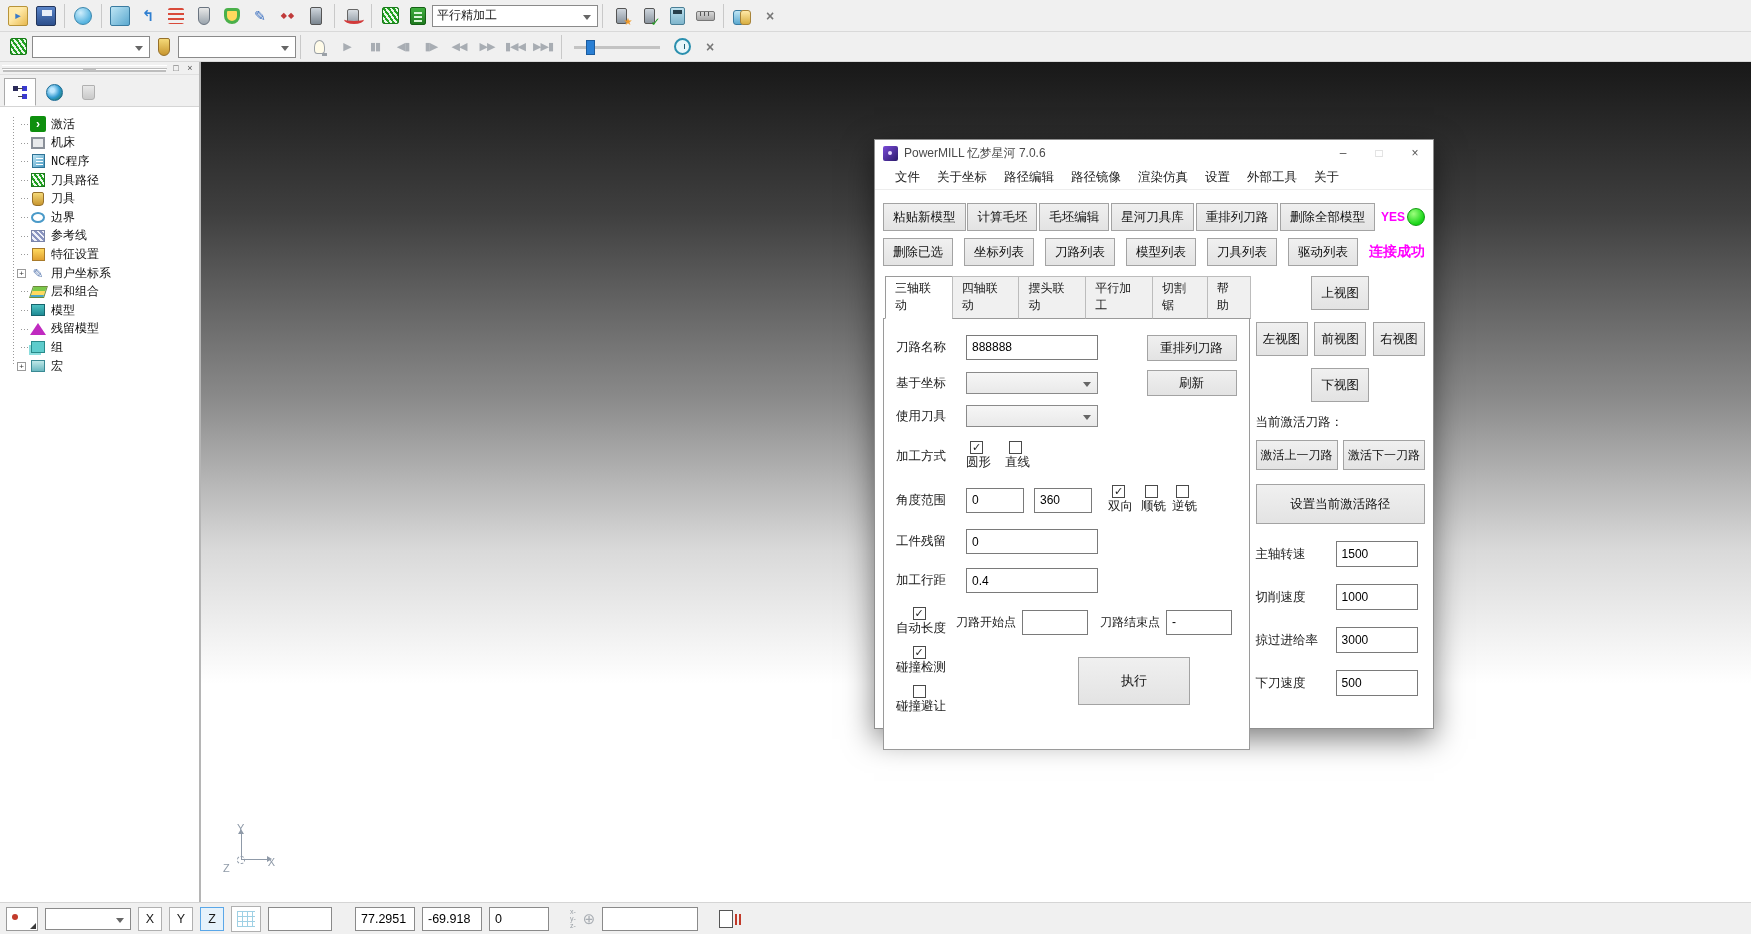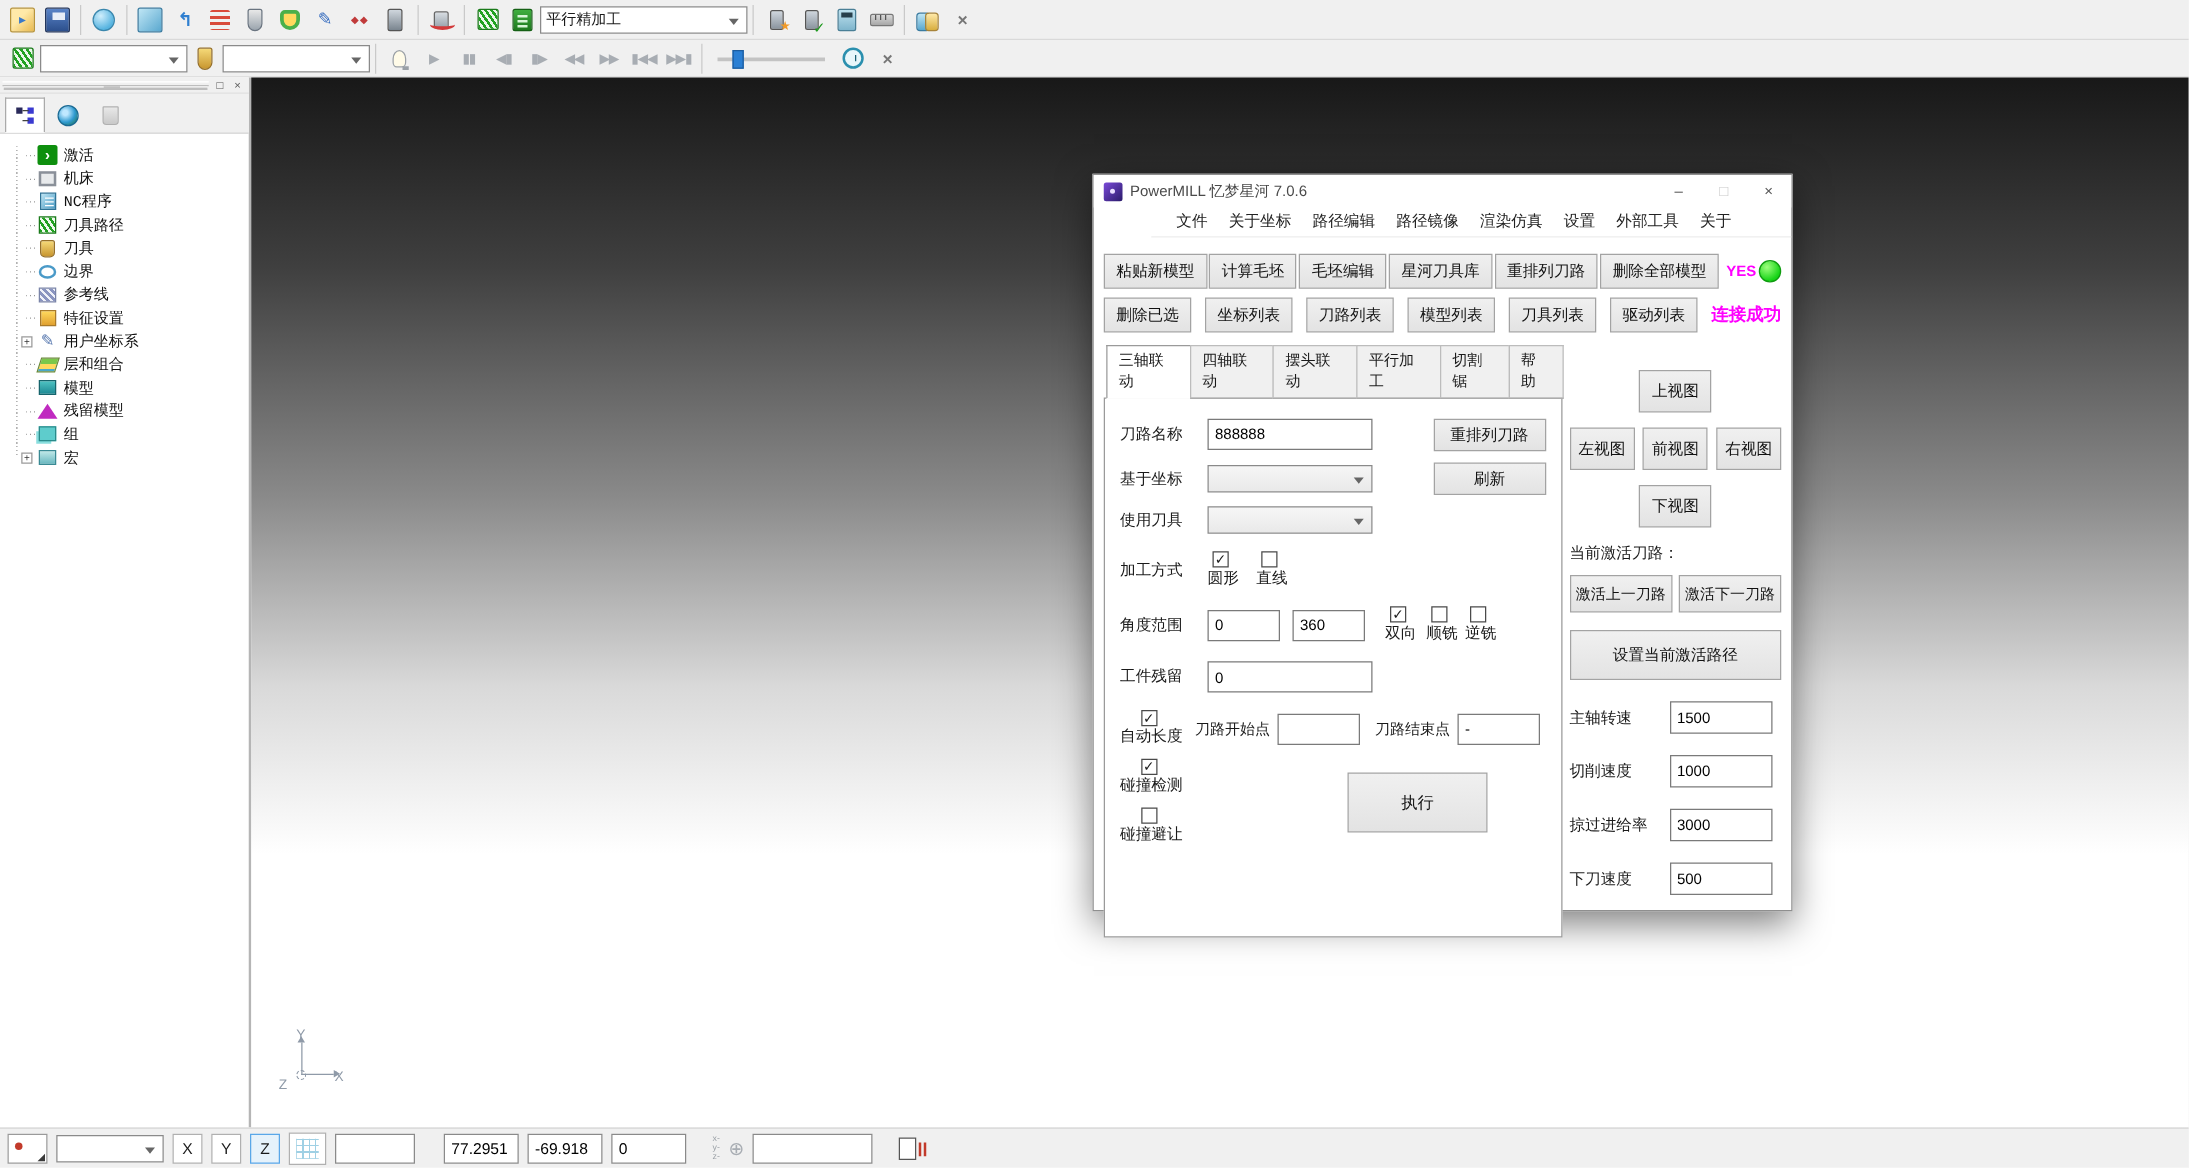--- a/index.html
+++ b/index.html
@@ -128,21 +128,21 @@
   
   .dialog { position:absolute; left:874px; top:139px; width:560px; height:590px; background:#fff;
     border:1px solid #8f8f8f; box-shadow:0 10px 28px rgba(0,0,0,.5); }
   .dlg-title { height:26px; display:flex; align-items:center; padding-left:8px; background:#fff; }
   .dlg-icon { width:15px; height:15px; border-radius:2px; background:linear-gradient(135deg,#7a4ad8,#2a1a6a); margin-right:6px; position:relative; }
   .dlg-icon::before { content:""; position:absolute; left:5px; top:5px; width:4px; height:4px; background:#e8ddff; border-radius:50%; }
   .dlg-title-text { color:#4a4a4a; font-size:12px; }
   .dlg-winbtns { margin-left:auto; display:flex; height:26px; }
   .winbtn { width:36px; display:flex; align-items:center; justify-content:center; color:#555; font-size:12px; }
   .winbtn.max { color:#c9c9c9; }
-  .dlg-menu { height:24px; display:flex; align-items:center; gap:17px; padding-left:20px; border-bottom:1px solid #ededed;margin-left:46px; }
+  .dlg-menu { height:24px; display:flex; align-items:center; gap:17px; padding-left:20px; border-bottom:1px solid #ededed; }
   .menu-item { font-size:12.5px; color:#222; }
   .dlg-body { padding:6px 8px 0 8px; }
   .btn { background:linear-gradient(#f0f0f0,#e3e3e3); border:1px solid #a3a3a3; display:flex;
     align-items:center; justify-content:center; font-size:12.5px; color:#111; }
   .action-row { display:flex; align-items:center; justify-content:space-between; margin-top:7px; }
   .action-row .btn { height:28px; padding:0 9px; }
   .yes-text { color:#ff00ff; font-weight:bold; font-size:12px; margin-left:4px; }
   .led { width:18px; height:18px; border-radius:50%; background:radial-gradient(circle at 35% 30%,#9dff7d,#17d417 70%); border:1px solid #0f9c0f; }
   .connect-text { color:#ff00ff; font-weight:bold; font-size:14px; }
 
@@ -165,21 +165,21 @@
     display:inline-flex; align-items:center; justify-content:center; font-size:11px; color:#1a1a1a; flex:0 0 13px; }
   .cbbox.checked::before { content:"✓"; font-weight:bold; }
   .side-btn-col { margin-left:auto; display:flex; flex-direction:column; gap:12px; }
   .panel-btn { width:90px; height:26px; }
   .collide-exec { display:flex; align-items:center; margin-top:2px; }
   .collide-col { display:flex; flex-direction:column; gap:9px; }
   .exec-btn { width:112px; height:48px; margin-left:118px; font-size:13px; }
 
   .right-pane { width:172px; display:flex; flex-direction:column; font-size:12.5px; }
   .vbtn { height:34px; }
-  .view-top { width:58px; margin:20px auto 0; }
+  .view-top { width:58px; margin:0 auto 0; }
   .view-mid { display:flex; justify-content:space-between; margin-top:12px; }
   .view-mid .vbtn { width:52px; }
   .view-bottom { width:58px; margin:12px auto 0; }
   .active-label { margin-top:12px; }
   .prevnext { display:flex; justify-content:space-between; margin-top:9px; }
   .prevnext .btn { width:82px; height:30px; font-size:12px; }
   .setactive { height:40px; margin-top:14px; }
   .speed-row { display:flex; align-items:center; margin-top:17px; }
   .speed-label { width:80px; flex:0 0 80px; }
   .speed-input { width:82px; height:26px; }
@@ -573,20 +573,24 @@
                 <span class="cbbox"></span>
                 <span>逆铣</span>
               </span>
             </div>
 
             <div class="frow gap14">
               <span class="flabel">工件残留</span>
               <input class="tinput w-main" value="0" style="">
             </div>
 
+            <div class="frow gap14">
+              <span class="flabel">加工行距</span>
+              <input class="tinput w-main" value="0.4" style="">
+            </div>
 
 
             <div class="frow">
               <span class="cb" style="margin-right:10px;">
                 <span class="cbbox checked"></span>
                 <span>自动长度</span>
               </span>
               <span style="margin-right:6px;">刀路开始点</span>
               <input class="tinput w-pt" style="margin-right: 12px;" value="">
               <span style="margin-right:6px;">刀路结束点</span>

